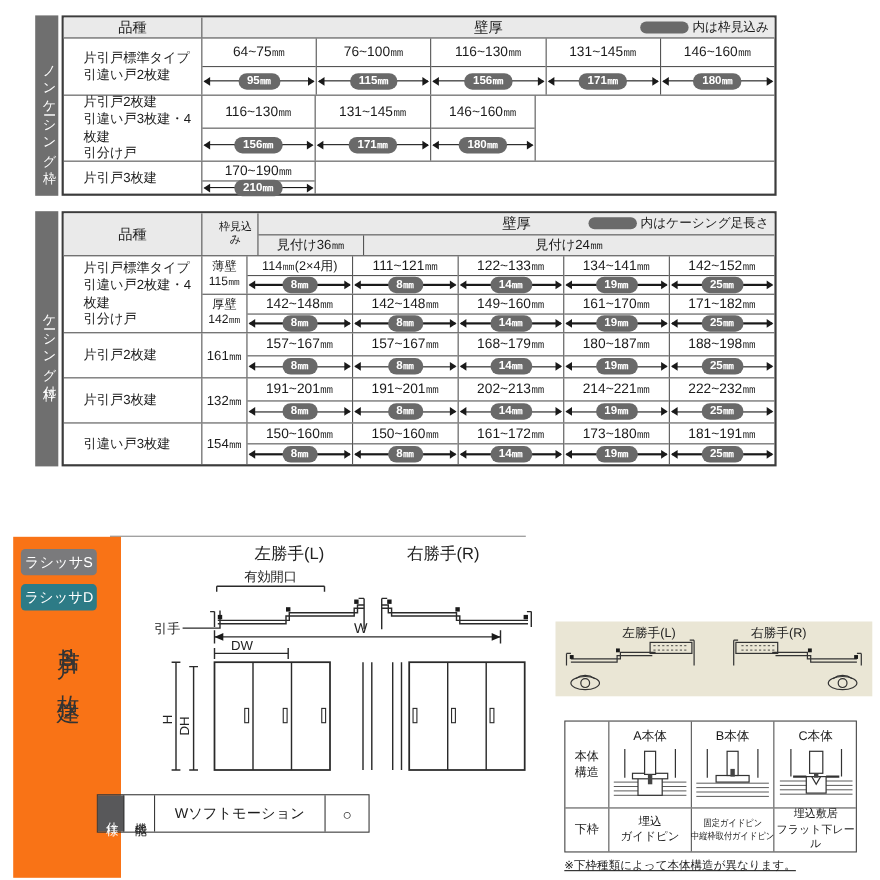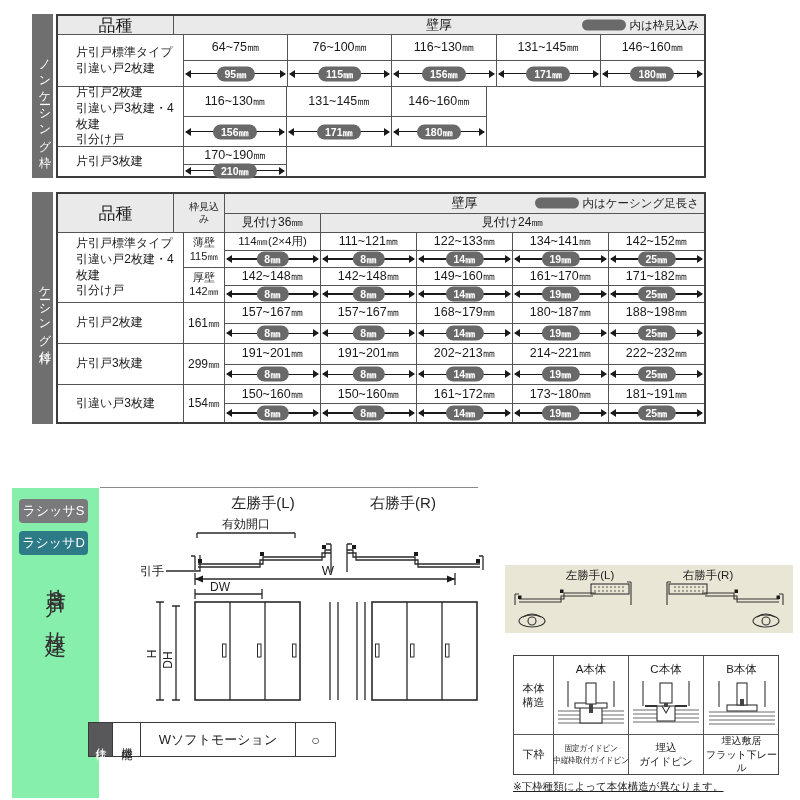--- a/index.html
+++ b/index.html
@@ -18,21 +18,21 @@
   .vside {
     width:21px; background:#6f6f6f; color:#fff;
     writing-mode:vertical-rl; text-orientation:upright;
     font-size:12px; letter-spacing:2px; text-align:left;
     padding-top:7px; display:flex; justify-content:center;
     margin-right:3px; flex:0 0 21px;
   }
   .grid { flex:1; border:2px solid #3c3c3c; background:#fff; display:flex; flex-direction:column; }
   .hrow { display:flex; background:#eaeaea; border-bottom:1px solid #555; }
   .cellc { display:flex; align-items:center; justify-content:center; }
-  .kind { width:116px; border-right:1px solid #555; font-size:17px;font-family:Liberation Mono, monospace; }
+  .kind { width:126px; border-right:1px solid #555; font-size:13px;font-family:Liberation Mono, monospace; }
   .wallspan { flex:1; position:relative; font-size:13px; }
   .note { position:absolute; right:5px; top:50%; transform:translateY(-50%);
           display:flex; align-items:center; gap:3px; font-size:11.5px; }
   .notepill { width:44px; height:11px; background:#6a6a6a; border-radius:6px; }
   .brow { display:flex; border-bottom:1px solid #555; }
   .brow:last-child { border-bottom:none; }
   .lblcell { width:126px; flex:0 0 126px; border-right:1px solid #555;
              display:flex; flex-direction:column; justify-content:center;
              padding-left:18px; font-size:12px; line-height:1.3; }
   .dcell { display:flex; flex-direction:column; border-right:1px solid #555; }
@@ -55,21 +55,21 @@
     font-size:10.5px; line-height:13px; white-space:nowrap; z-index:1; }
   .mkcell { width:41px; flex:0 0 41px; border-right:1px solid #555;
     display:flex; flex-direction:column; align-items:center; justify-content:center;
     font-size:11px; line-height:1.25; text-align:center; }
   .t2headwrap { flex:1; display:flex; flex-direction:column; }
   .subcol { flex:1; display:flex; flex-direction:column; }
   .subrow { display:flex; border-bottom:1px solid #555; }
   .subrow:last-child { border-bottom:none; }
 
   
-  .panel { left:12px; top:488px; width:87px; height:310px; background:#86efac; }
+  .panel { left:12px; top:488px; width:98px; height:310px; background:#f97316; }
   .badge { position:absolute; left:7px; width:69px; height:24px; border-radius:4px;
     color:#fff; font-size:13px; display:flex; align-items:center; justify-content:center; }
   .vtitle { position:absolute; left:50%; transform:translateX(-50%); top:84px;
     writing-mode:vertical-rl; text-orientation:upright;
     font-size:21px; letter-spacing:5px; color:#333; }
   .rule { left:100px; top:487px; width:378px; border-top:1px solid #8a8a8a; height:0; }
   .htitle { position:absolute; width:90px; text-align:center; font-size:15px; color:#222; }
   svg text { font-family:"Liberation Sans","DejaVu Sans",sans-serif; fill:#222; }
 
   .spec { left:88px; top:722px; width:248px; height:35px; display:flex;
@@ -355,21 +355,21 @@
             <i class="ln"></i>
             <b class="pill">25㎜</b>
           </div>
       </div>
     </div>
 
     <div class="brow" style="height:41px;">
       <div class="lblcell">
         <span>片引戸3枚建</span>
       </div>
-      <div class="mkcell" style="font-size:12px;">299㎜</div>
+      <div class="mkcell" style="font-size:12px;">132㎜</div>
       <div class="dcell grow">
         <div class="rng">191~201㎜</div>
         <div class="arr">
             <i class="ln"></i>
             <b class="pill">8㎜</b>
           </div>
       </div>
       <div class="dcell grow">
         <div class="rng">191~201㎜</div>
         <div class="arr">
@@ -566,59 +566,59 @@
         <g stroke="#333" stroke-width="1.1" fill="#fff">
           <path d="M12,4 V30 M58,4 V30" fill="none"></path>
           <rect x="24" y="30" width="22" height="16"></rect>
           <rect x="19" y="26" width="32" height="5"></rect>
           <rect x="30" y="6" width="10" height="21"></rect>
         </g>
         <rect x="33" y="27" width="4" height="9" fill="#444"></rect>
       </svg>
     </div>
     <div class="cc w75">
+      <div class="clabel">B本体</div>
+      <svg width="70" height="54" viewBox="0 0 70 54">
+        <g stroke="#444" stroke-width=".8">
+            <path d="M2,35 H68 M2,39 H68 M2,43 H68 M2,47 H68"></path>
+          </g>
+        <g stroke="#333" stroke-width="1.1" fill="#fff">
+          <path d="M12,4 V30 M58,4 V30" fill="none"></path>
+          <rect x="20" y="28" width="30" height="6"></rect>
+          <rect x="30" y="6" width="10" height="22"></rect>
+        </g>
+        <rect x="33" y="22" width="4" height="7" fill="#444"></rect>
+      </svg>
+    </div>
+    <div class="cc w75">
       <div class="clabel">C本体</div>
       <svg width="70" height="54" viewBox="0 0 70 54">
         <g stroke="#444" stroke-width=".8">
             <path d="M2,33 H68 M2,37 H68 M2,41 H68 M2,45 H68"></path>
           </g>
         <g stroke="#333" stroke-width="1.1" fill="#fff">
           <path d="M12,4 V29 M58,4 V29" fill="none"></path>
           <rect x="26" y="29" width="18" height="15"></rect>
           <path d="M14,29 H26 M44,29 H56" fill="none" stroke-width="2"></path>
           <path d="M31,29 L35,36 L39,29" fill="none"></path>
           <rect x="29" y="6" width="12" height="20"></rect>
         </g>
         <rect x="33" y="26" width="4" height="4" fill="#444"></rect>
       </svg>
     </div>
-    <div class="cc w75">
-      <div class="clabel">B本体</div>
-      <svg width="70" height="54" viewBox="0 0 70 54">
-        <g stroke="#444" stroke-width=".8">
-            <path d="M2,35 H68 M2,39 H68 M2,43 H68 M2,47 H68"></path>
-          </g>
-        <g stroke="#333" stroke-width="1.1" fill="#fff">
-          <path d="M12,4 V30 M58,4 V30" fill="none"></path>
-          <rect x="20" y="28" width="30" height="6"></rect>
-          <rect x="30" y="6" width="10" height="22"></rect>
-        </g>
-        <rect x="33" y="22" width="4" height="7" fill="#444"></rect>
-      </svg>
-    </div>
   </div>
   <div class="crow" style="height:40px;">
     <div class="cc h0">下枠</div>
     <div class="cc w75">
+      <span class="l1">埋込</span>
+      <span class="l1">ガイドピン</span>
+    </div>
+    <div class="cc w75">
       <span class="l2">固定ガイドピン</span>
       <span class="l2">中縦枠取付ガイドピン</span>
-    </div>
-    <div class="cc w75">
-      <span class="l1">埋込</span>
-      <span class="l1">ガイドピン</span>
     </div>
     <div class="cc w75">
       <span class="l3">埋込敷居</span>
       <span class="l3">フラット下レール</span>
     </div>
   </div>
 </div>
 <div class="abs cnote">※下枠種類によって本体構造が異なります。</div>
 
 </body></html>

